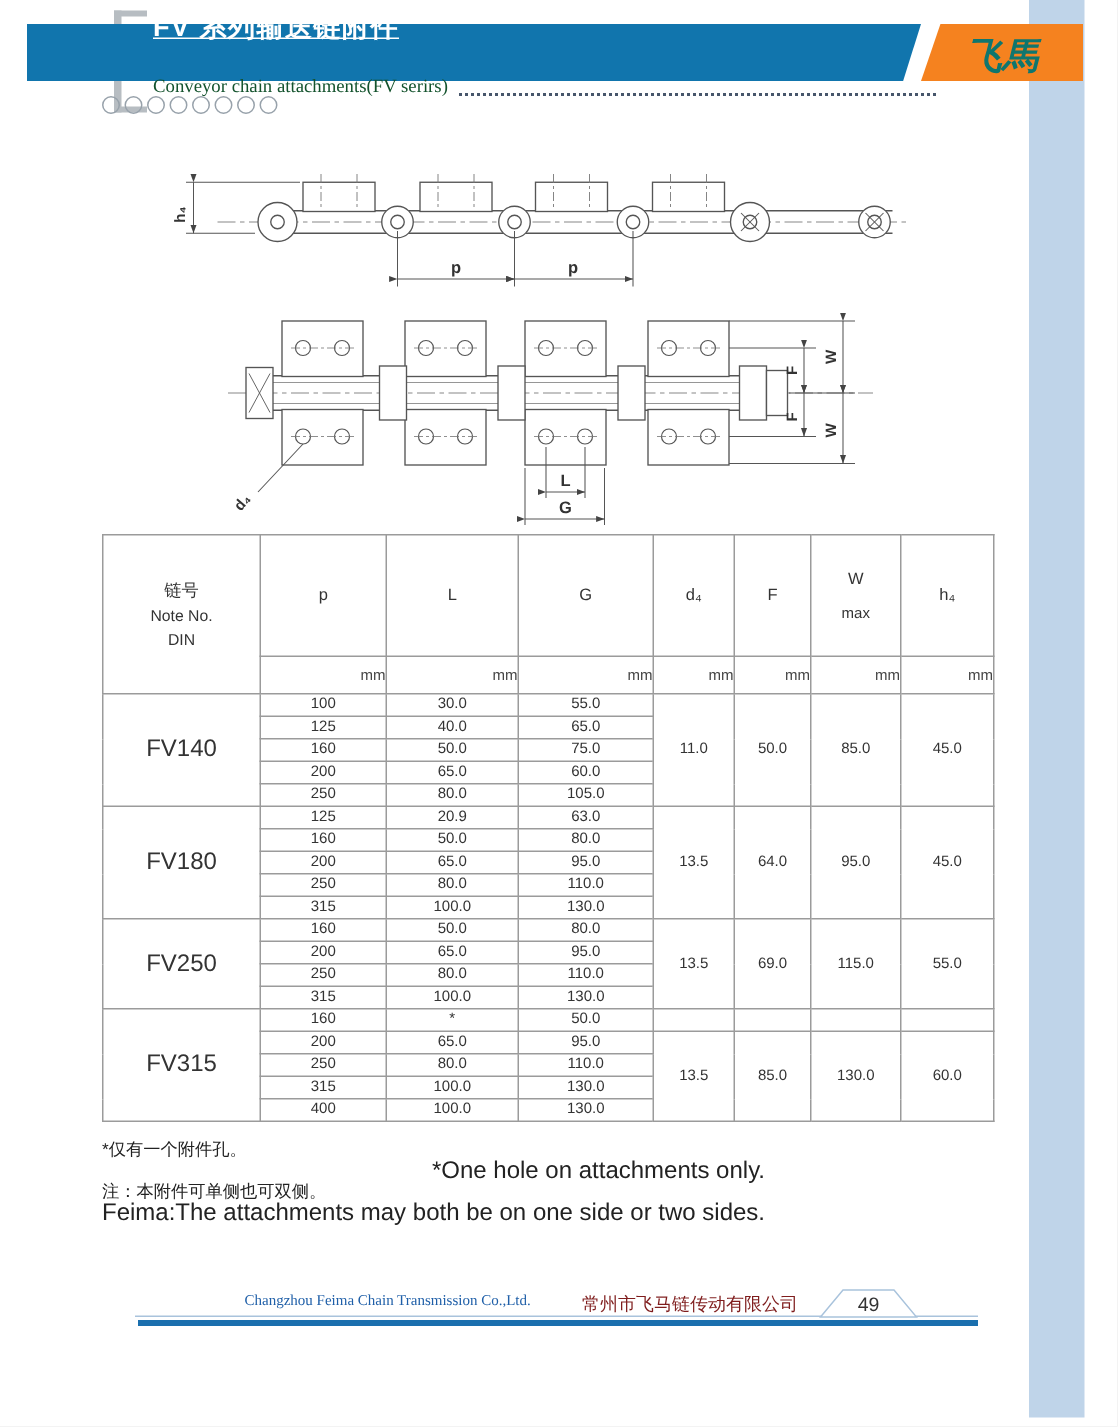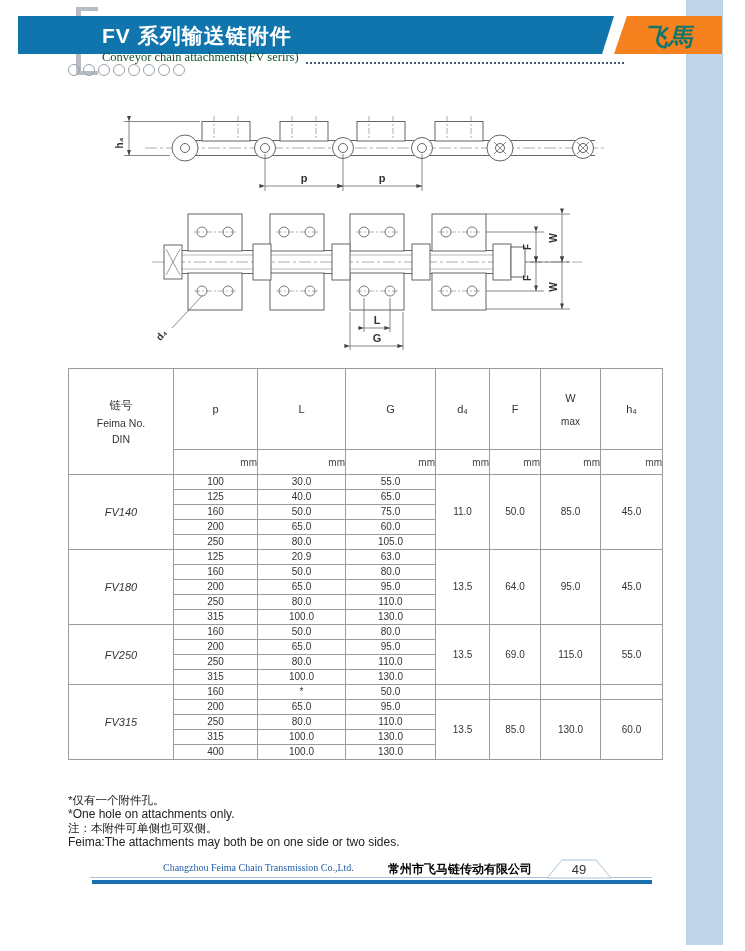--- a/index.html
+++ b/index.html
@@ -6,59 +6,59 @@
   #page{position:relative;width:745px;height:951px;background:#ffffff;margin:0 auto;
         font-family:"Liberation Sans","DejaVu Sans",sans-serif;overflow:hidden;}
   .abs{position:absolute;}
 
   
   #side-strip{left:686px;top:0;width:37px;height:945px;background:#bfd4e9;}
   #bracket{left:76px;top:7px;width:17px;height:60px;
            border-left:5px solid #b7bdc2;border-top:4px solid #b7bdc2;border-bottom:4px solid #b7bdc2;}
   #banner{left:18px;top:16px;width:596px;height:38px;background:#1175ad;
           clip-path:polygon(0 0,100% 0,98% 100%,0 100%);}
-  #page-title{left:102px;top:22px;color:#ffffff;font-size:21px;font-weight:bold;letter-spacing:1px;}
+  #page-title{left:102px;top:6px;color:#ffffff;font-size:18px;font-weight:bold;letter-spacing:1px;text-decoration:underline;}
   #logo-flag{left:614px;top:16px;width:108px;height:38px;background:#f5821f;
              clip-path:polygon(12% 0,100% 0,100% 100%,0 100%);}
   #logo-text{left:644px;top:21px;color:#0f766e;font-size:24px;font-weight:bold;font-style:italic;
              font-family:"DejaVu Sans","Liberation Sans",sans-serif;}
   #subtitle{left:102px;top:50px;color:#14532d;font-size:12.5px;
             font-family:"Liberation Serif","DejaVu Serif",serif;}
   #subtitle-dots{left:306px;top:52px;width:318px;height:10px;border-bottom:2px dotted #47566b;}
   #deco-circles{left:68px;top:64px;display:flex;gap:3px;}
   #deco-circles .c{width:10px;height:10px;border:1.5px solid #98a2ab;border-radius:50%;}
 
   
   svg{display:block;}
   svg text{font-family:"Liberation Sans","DejaVu Sans",sans-serif;fill:#333;}
   .dim{font-size:11px;font-weight:bold;}
   .dims{font-size:10px;font-weight:bold;}
 
   
-  #spec-table{left:68px;top:368px;width:594px;border-collapse:collapse;table-layout:fixed;
+  #spec-table{left:68px;top:356px;width:594px;border-collapse:collapse;table-layout:fixed;
               font-size:10px;color:#333;}
   #spec-table td,#spec-table th{border:1px solid #9b9b9b;text-align:center;vertical-align:middle;
               padding:0;font-weight:normal;}
   #spec-table thead th.lab{height:80px;font-size:11px;}
   #spec-table thead th.unit{height:24px;font-size:10px;color:#444;text-align:right;}
   #spec-table tbody td{height:14px;line-height:14px;}
-  #spec-table .chain{font-size:11px;font-style:italic;}
+  #spec-table .chain{font-size:16px;}
   .wmax-sub{display:block;font-size:10px;margin-top:12px;}
   .chain-hdr div{margin:4px 0;font-size:10.5px;}
   .chain-hdr .cn{font-size:11.5px;}
 
   
-  #notes{left:68px;top:760px;color:#222;margin-top:33px;}
+  #notes{left:68px;top:760px;color:#222;}
   #notes .n-cn{font-size:11.5px;line-height:14px;}
-  #notes .n-en{font-size:12px;line-height:14px;}
+  #notes .n-en{font-size:16px;line-height:14px;text-align:right;}
 
   
   #company-en{left:163px;top:862px;color:#1f5fa8;font-size:10px;
               font-family:"Liberation Serif","DejaVu Serif",serif;}
-  #company-cn{left:388px;top:861px;color:#000000;font-size:12px;font-weight:bold;}
+  #company-cn{left:388px;top:861px;color:#7f1d1d;font-size:12px;font-weight:normal;}
   #footer-thin{left:90px;top:877px;width:562px;height:1px;background:#a9c3dc;}
   #footer-thick{left:92px;top:880px;width:560px;height:4px;background:#1a6fae;}
   #page-tab{left:546px;top:859px;}
 </style>
 </head>
 <body>
 
 <div id="page">
 
   <div id="side-strip" class="abs"></div>
@@ -261,21 +261,21 @@
         <col style="width:90px">
       <col style="width:54px">
         <col style="width:51px">
         <col style="width:60px">
         <col style="width:62px">
     </colgroup>
     <thead>
       <tr>
         <th rowspan="2" class="chain-hdr">
           <div class="cn">链号</div>
-          <div>Feima No.</div>
+          <div>Note No.</div>
           <div>DIN</div>
         </th>
         <th class="lab">p</th>
         <th class="lab">L</th>
         <th class="lab">G</th>
         <th class="lab">d₄</th>
         <th class="lab">F</th>
         <th class="lab">
           <span>W</span>
           <span class="wmax-sub">max</span>

